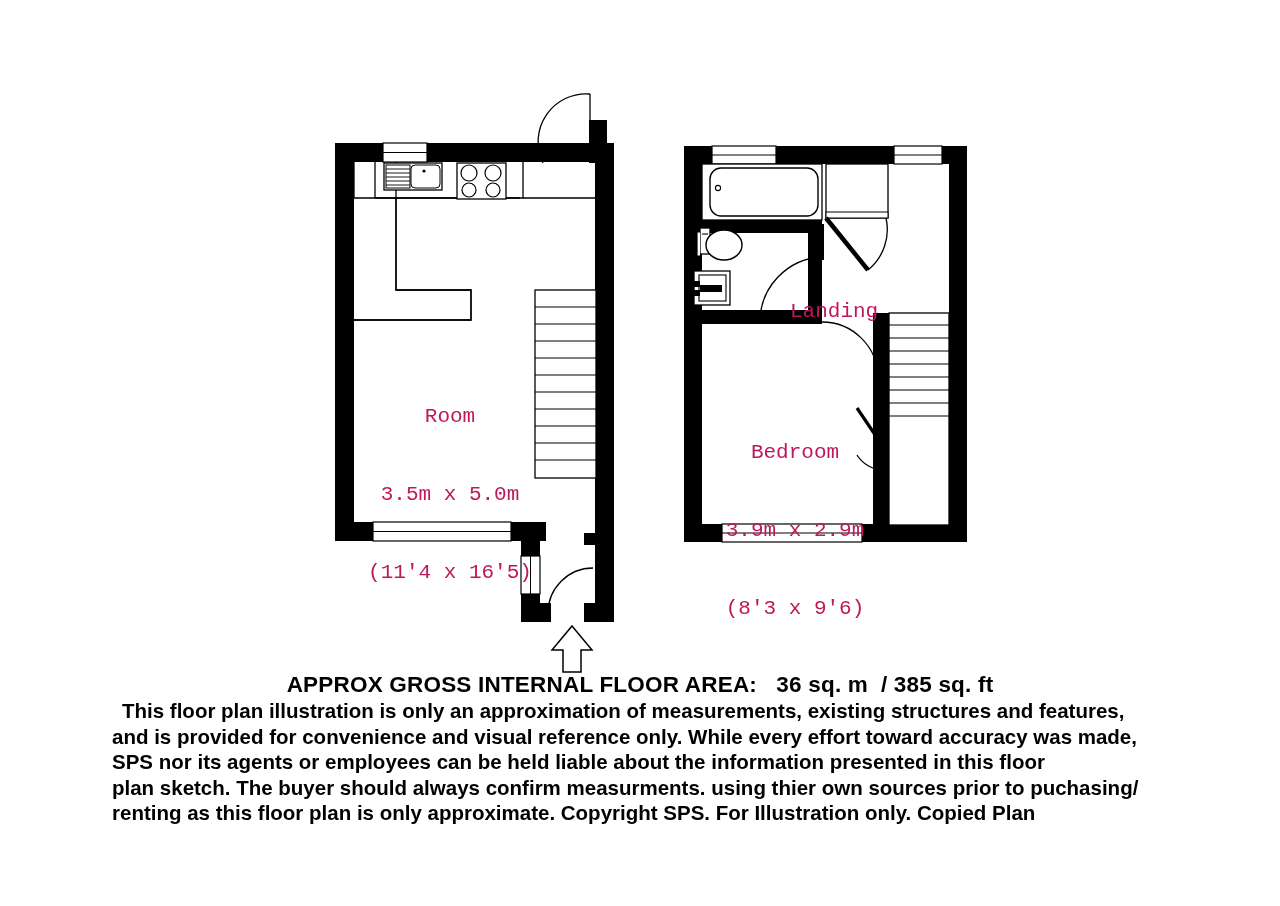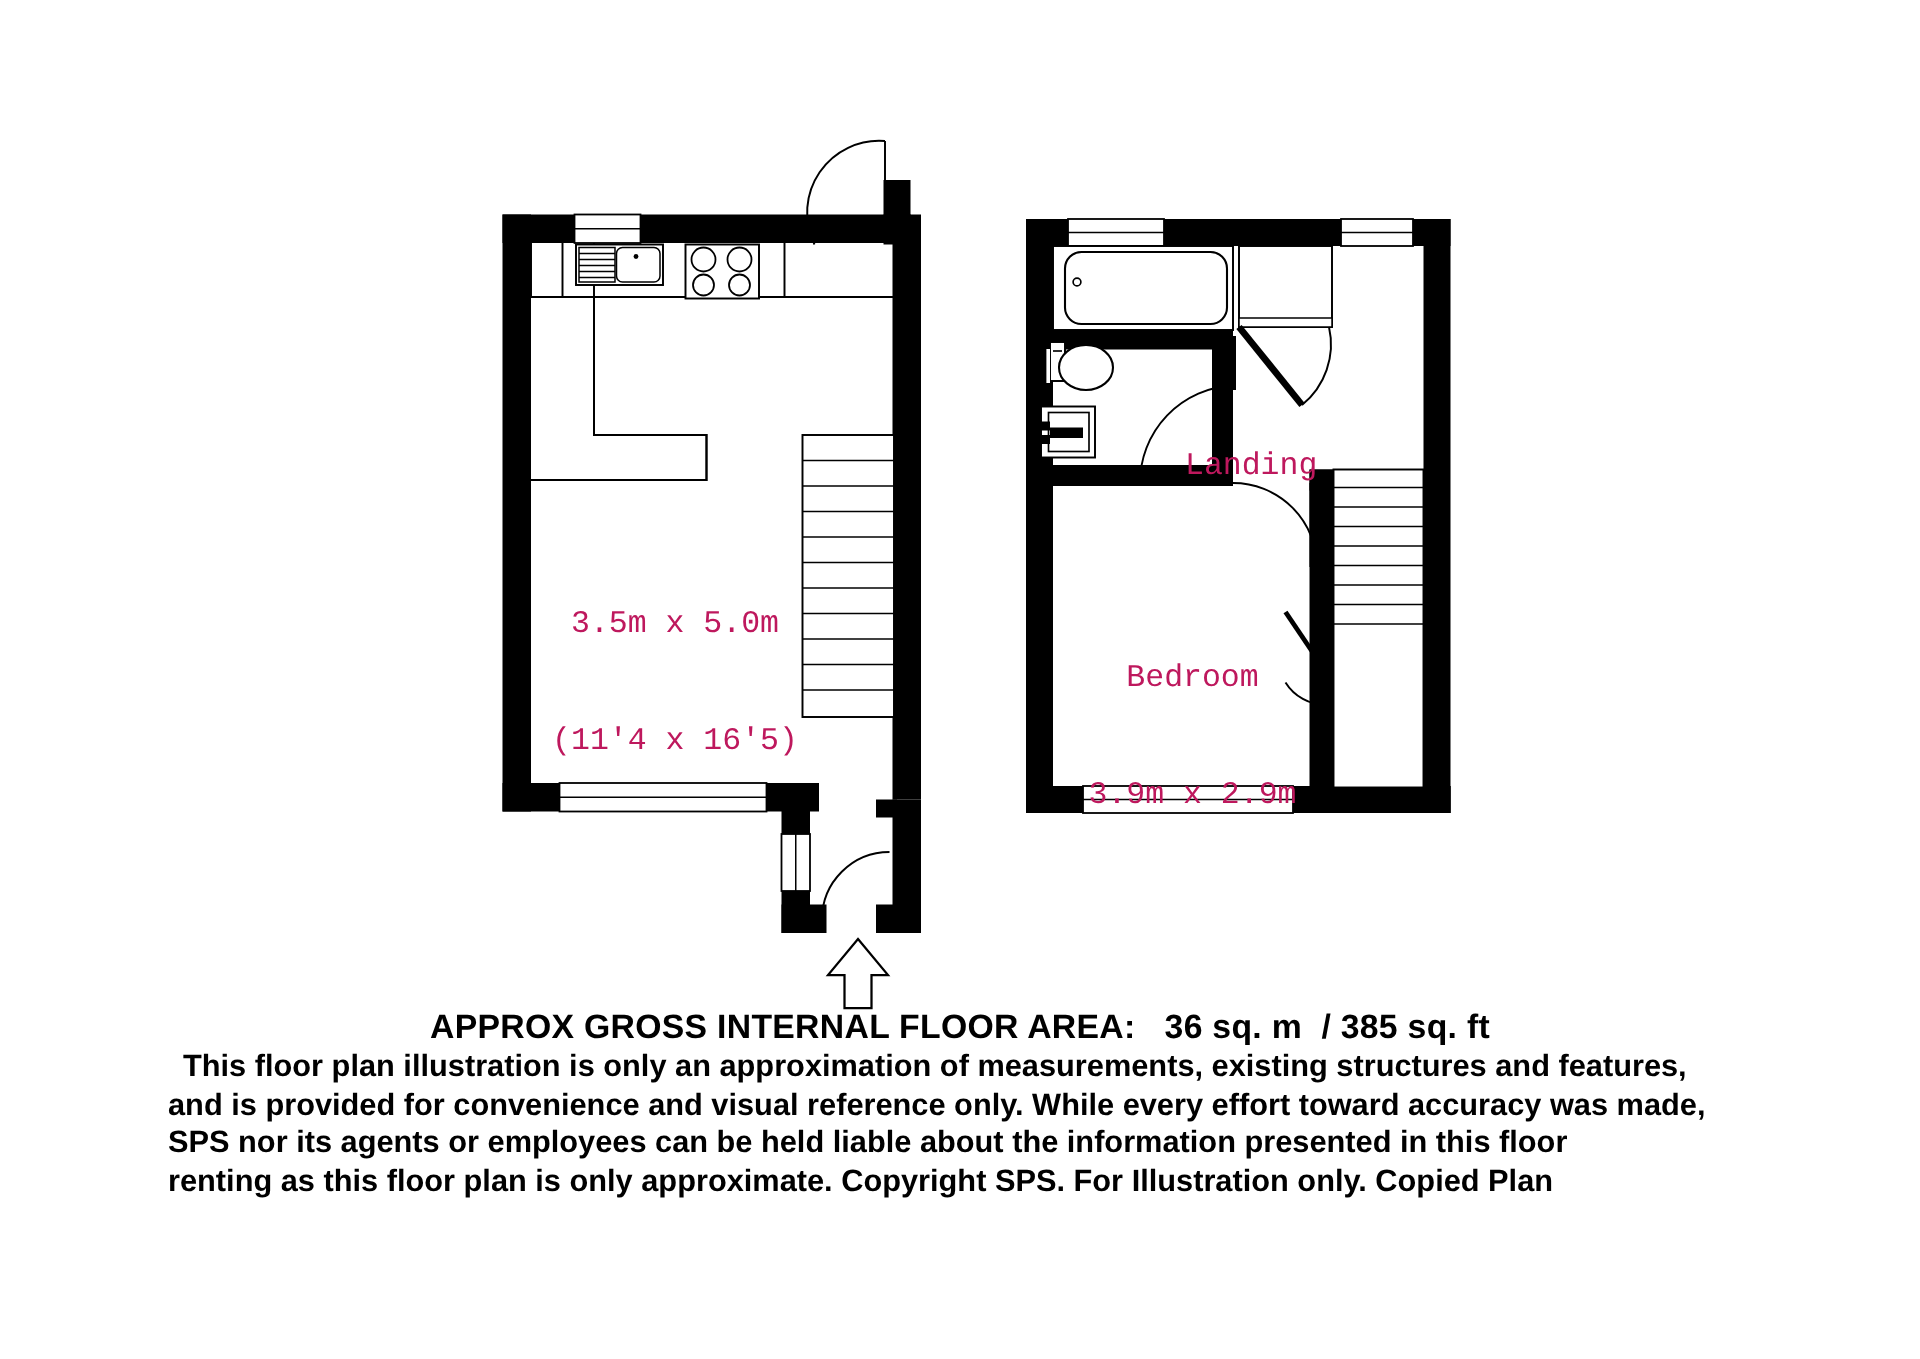--- a/index.html
+++ b/index.html
@@ -288,36 +288,39 @@
       </g>
 
       <g fill="none" stroke="#000000">
         <path d="M 857 408 L 884 448" stroke-width="3.2"></path>
         <path d="M 857 455 A 32 32 0 0 0 884 470" stroke-width="1.3"></path>
       </g>
     </g>
   </svg>
 
   <div class="plan-label" id="label-kitchen">
+    <div>Room</div>
     <div>3.5m x 5.0m</div>
     <div>(11'4 x 16'5)</div>
   </div>
 
   <div class="plan-label" id="label-bedroom">
     <div>Bedroom</div>
     <div>3.9m x 2.9m</div>
+    <div>(8'3 x 9'6)</div>
   </div>
 
   <div class="plan-label" id="label-landing">
     <div>Landing</div>
   </div>
 
   <div id="footer">
     <div id="area-line">APPROX GROSS INTERNAL FLOOR AREA:   36 sq. m  / 385 sq. ft</div>
     <div id="disclaimer">
       <p class="first-line">This floor plan illustration is only an approximation of measurements, existing structures and features,</p>
       <p>and is provided for convenience and visual reference only. While every effort toward accuracy was made,</p>
       <p>SPS nor its agents or employees can be held liable about the information presented in this floor</p>
+      <p>plan sketch. The buyer should always confirm measurments. using thier own sources prior to puchasing/</p>
       <p>renting as this floor plan is only approximate. Copyright SPS. For Illustration only. Copied Plan</p>
     </div>
   </div>
 
 </div>
 
 </body></html>

